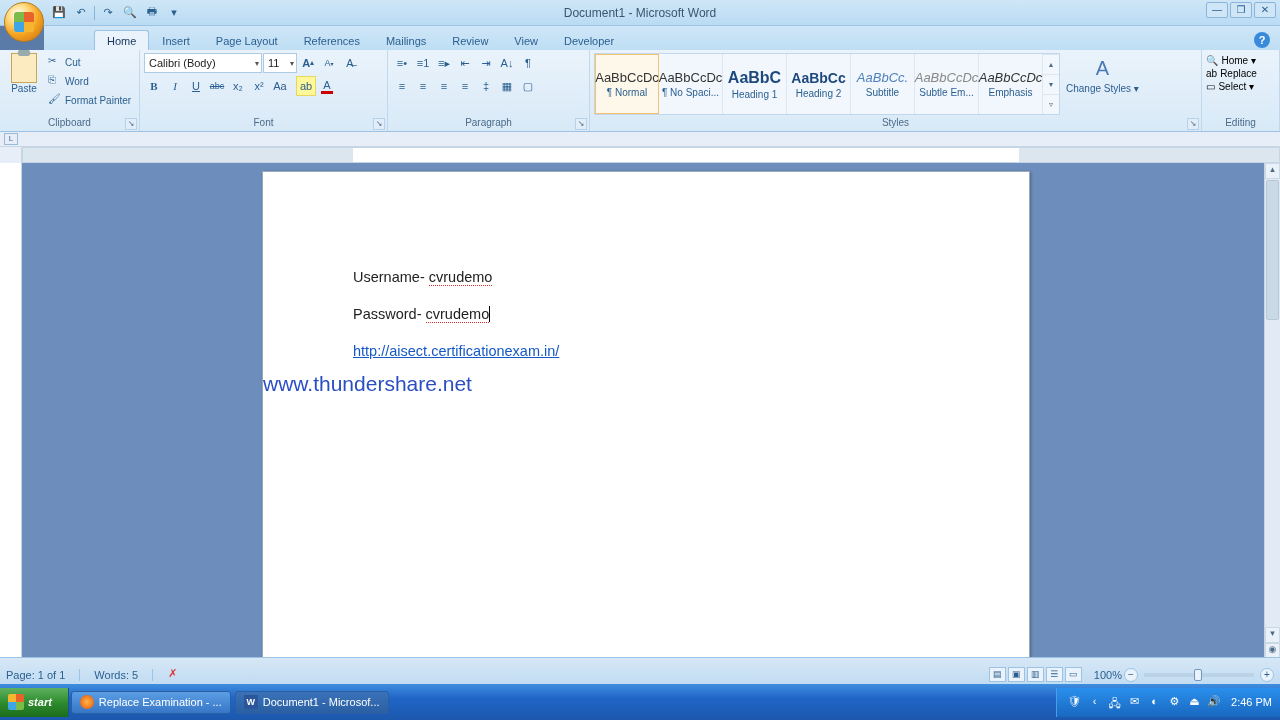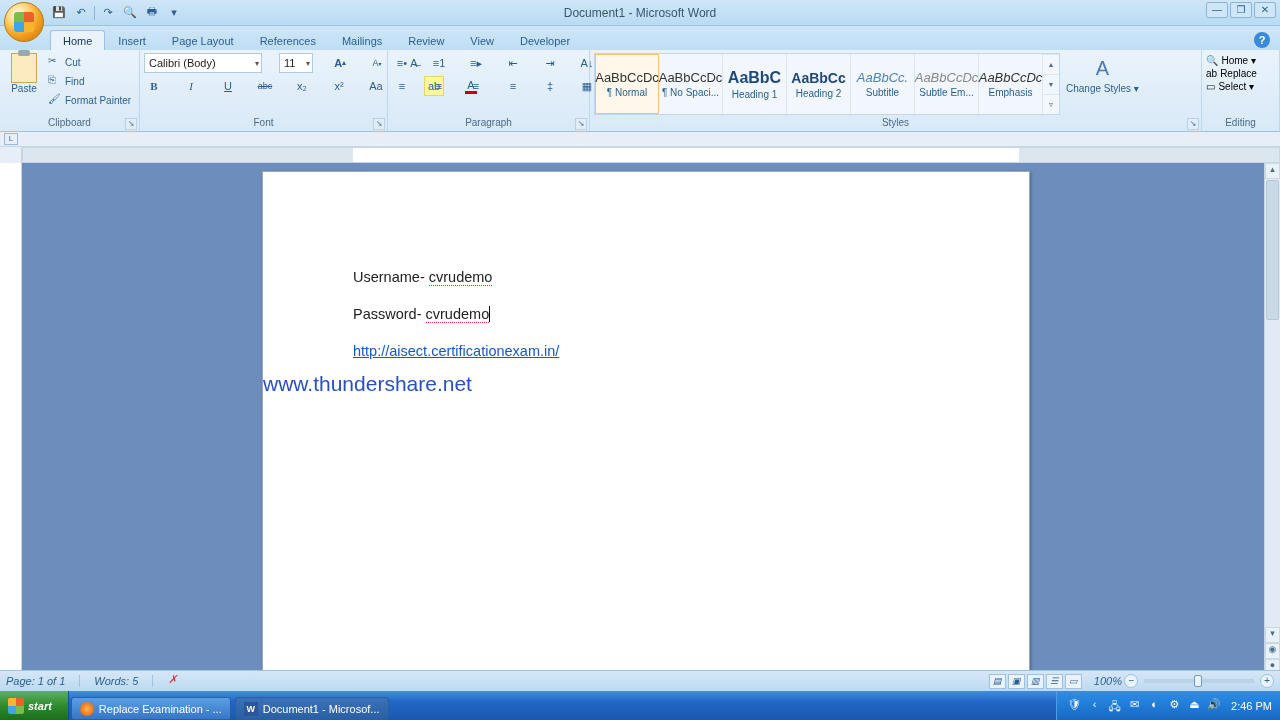--- a/index.html
+++ b/index.html
@@ -30,21 +30,21 @@
   color:#3a566f; pointer-events:none;}
 .win-controls { position:absolute; right:4px; top:2px; display:flex; gap:2px;}
 .win-controls div { width:22px; height:16px; background:#cfe6f7; border:1px solid #8ab4d9;
   border-radius:2px; font-size:10px; text-align:center; line-height:13px; color:#2b5f90; cursor:pointer;}
 .help-btn { position:absolute; right:10px; top:32px; width:16px;height:16px;
   background:#3a8adb;border-radius:50%;color:#fff;font-size:11px;font-weight:bold;
   text-align:center;line-height:16px;cursor:pointer;}
 
 
 .ribbon-tabs { height: 24px; background:linear-gradient(#cfe6f7,#bedef4);
-  display:flex; align-items:flex-end; padding-left:50px; gap:0;}
+  display:flex; align-items:flex-end; padding-left:50px; gap:0;margin-left:44px;}
 .tab { padding:4px 12px 3px; font-size:11px; color:#2b5f90; cursor:pointer;
   border:1px solid transparent; border-bottom:none;}
 .tab.active { background:#eaf3fb; border-color:#9cc3e4; border-top-left-radius:3px;
   border-top-right-radius:3px; color:#16365d;}
 
 
 .ribbon { height: 82px; background:linear-gradient(#eaf3fb,#d8e9f7);
   border-bottom:1px solid #9cc3e4; display:flex; position:relative;}
 .group { border-right:1px solid #c0d7ec; padding:3px 4px 1px; display:flex;
   flex-direction:column; justify-content:space-between; position:relative;}
@@ -52,21 +52,21 @@
   line-height:14px;}
 .group-content { display:flex; align-items:flex-start; gap:2px; flex:1;}
 .dialog-launcher { position:absolute; right:2px; bottom:1px; width:12px; height:12px;
   font-size:8px; color:#4a6b8a; border:1px solid #b7d1e8; text-align:center;
   line-height:10px; cursor:pointer; background:#e1eef9;}
 .vbtn { display:flex; flex-direction:column; align-items:center; gap:2px;
   padding:2px 4px; cursor:pointer; font-size:10px; color:#2b5f90; min-width:40px;}
 .vbtn .ic { width:26px; height:26px; display:flex;align-items:center;justify-content:center;}
 .smallbtn { width:20px; height:20px; display:flex; align-items:center; justify-content:center;
   font-size:11px; color:#2b5f90; cursor:pointer; border:1px solid transparent;}
-.row { display:flex; gap:17px; align-items:center;}
+.row { display:flex; gap:1px; align-items:center;}
 .col { display:flex; flex-direction:column; gap:1px;}
 .combo { height:20px; border:1px solid #aecbe6; background:#fff; font-size:11px;
   color:#222; display:flex; align-items:center; padding:0 14px 0 4px; position:relative;}
 .combo::after { content:"▾"; position:absolute; right:2px; font-size:8px; color:#555;}
 .style-gal { display:flex; border:1px solid #c0d7ec; background:#f1f7fc; height:62px;}
 .style-item { width:64px; border-right:1px solid #dbe8f4; display:flex;
   flex-direction:column; align-items:center; justify-content:center; cursor:pointer;
   font-size:10px; color:#2b5f90;}
 .style-item.sel { border:1px solid #f5c36e; background:#fdf8ea;}
 .style-prev { font-size:13px; color:#333; margin-bottom:2px;}
@@ -116,41 +116,41 @@
   color:#4a57c9;}
 .vscroll { width:16px; background:#e2ebf5; border-left:1px solid #c7d6e5;
   display:flex;flex-direction:column;}
 .vscroll .arr{height:16px;text-align:center;font-size:9px;color:#4a6b8a;cursor:pointer;
   background:#eaf1f9;border:1px solid #cad9e6;}
 .vscroll .thumb{background:#cad9e6;border:1px solid #b7c8d8;border-radius:2px;
   margin:1px;height:140px;}
 .vscroll .track{flex:1;}
 
 
-.word-status { position:absolute; bottom:29px; left:0; right:0; height:21px;
+.word-status { position:absolute; bottom:29px; left:0; right:0; height:34px;
   background:linear-gradient(#d6e7f6,#bcd9f1); border-top:1px solid #9cc3e4;
   display:flex; align-items:center; font-size:11px; color:#2b5f90; padding:0 6px;
-  justify-content:space-between;font-style:italic;}
+  justify-content:space-between;}
 .ws-left{display:flex;gap:14px;align-items:center;}
 .ws-left .sep{width:1px;height:12px;background:#9cc3e4;}
 .ws-right{display:flex;gap:2px;align-items:center;}
 .view-btn{width:17px;height:15px;border:1px solid #9cc3e4;background:#eaf3fb;
   font-size:9px;text-align:center;line-height:13px;cursor:pointer;}
 .zoom-track{width:110px;height:4px;background:#bcd2e6;position:relative;margin:0 4px;}
 .zoom-track .knob{position:absolute;left:50px;top:-4px;width:8px;height:12px;
   background:#eaf3fb;border:1px solid #6f98bf;border-radius:2px;}
 .zoom-btn{width:14px;height:14px;border:1px solid #9cc3e4;background:#eaf3fb;
   border-radius:50%;font-size:10px;text-align:center;line-height:12px;cursor:pointer;}
 .proof-ic{width:14px;height:14px;display:inline-block;position:relative;}
 .proof-ic::before{content:"✗";color:#d33;font-size:11px;position:absolute;left:1px;top:-1px;}
 
 
-.taskbar { position:absolute; bottom:0; left:0; right:0; height:29px;
+.taskbar { position:absolute; bottom:0; left:0; right:0; height:36px;
   background:linear-gradient(#3f8ee0,#2065c6 40%,#1c58ad); display:flex;
-  align-items:flex-end; color:#fff; font-size:11px;}
+  align-items:center; color:#fff; font-size:11px;}
 .start-btn{height:29px;padding:0 16px 0 8px;
   background:linear-gradient(#5fb15f,#2e8c2e 50%,#1c6d1c);
   border-right:1px solid #1a4f92; display:flex;align-items:center;gap:4px;
   font-style:italic;font-weight:bold;cursor:pointer;}
 .start-btn .flag{width:16px;height:16px;background:
   conic-gradient(#e8632a 0 90deg,#7bbb4a 90deg 180deg,#3da5e8 180deg 270deg,#f5b52e 270deg 360deg);
   border-radius:2px;}
 .task-item{height:23px;margin:0 2px;padding:0 8px;background:linear-gradient(#5a9ee4,#3776c6);
   border:1px solid #2a5fa3;border-radius:3px;display:flex;align-items:center;gap:5px;
   max-width:160px;cursor:pointer;}
@@ -206,21 +206,21 @@
           </div>
         <span>Paste</span>
       </div>
       <div class="clip-side">
         <div>
             <span class="ic-s">✂</span>
             <span>Cut</span>
           </div>
         <div>
             <span class="ic-s">⎘</span>
-            <span>Find</span>
+            <span>Word</span>
           </div>
         <div>
             <span class="ic-s">🖌</span>
             <span>Format Painter</span>
           </div>
       </div>
     </div>
     <div class="group-label">Clipboard</div>
     <div class="dialog-launcher">↘</div>
   </div>

